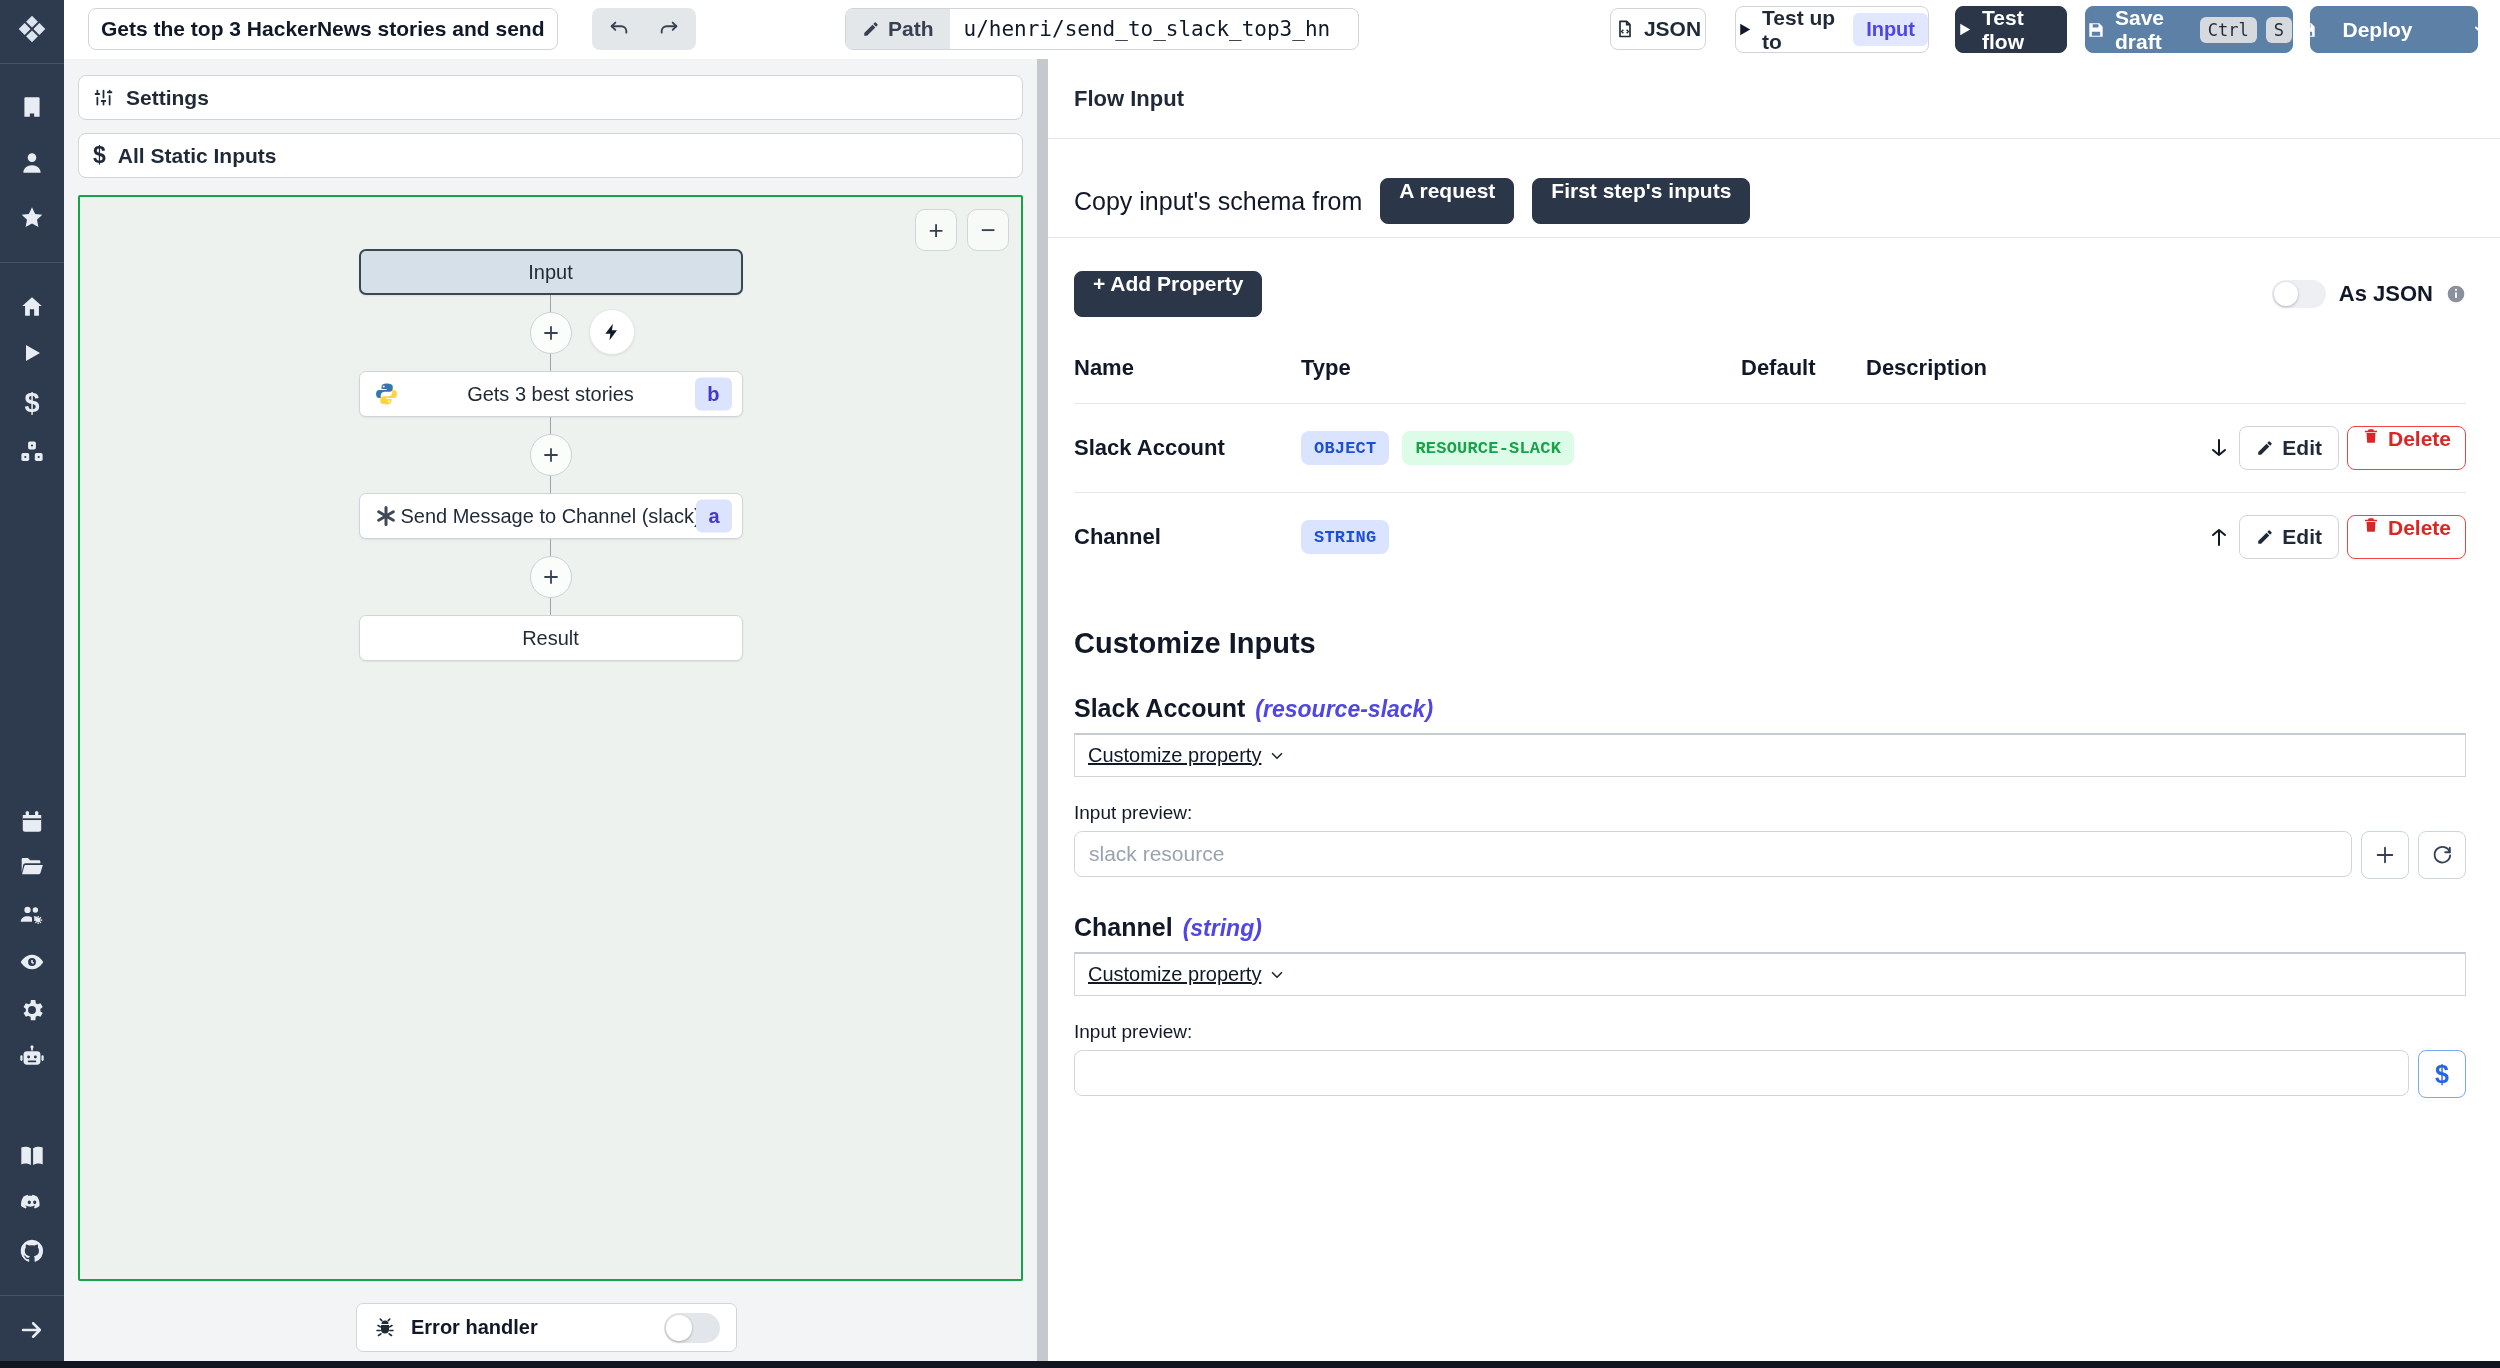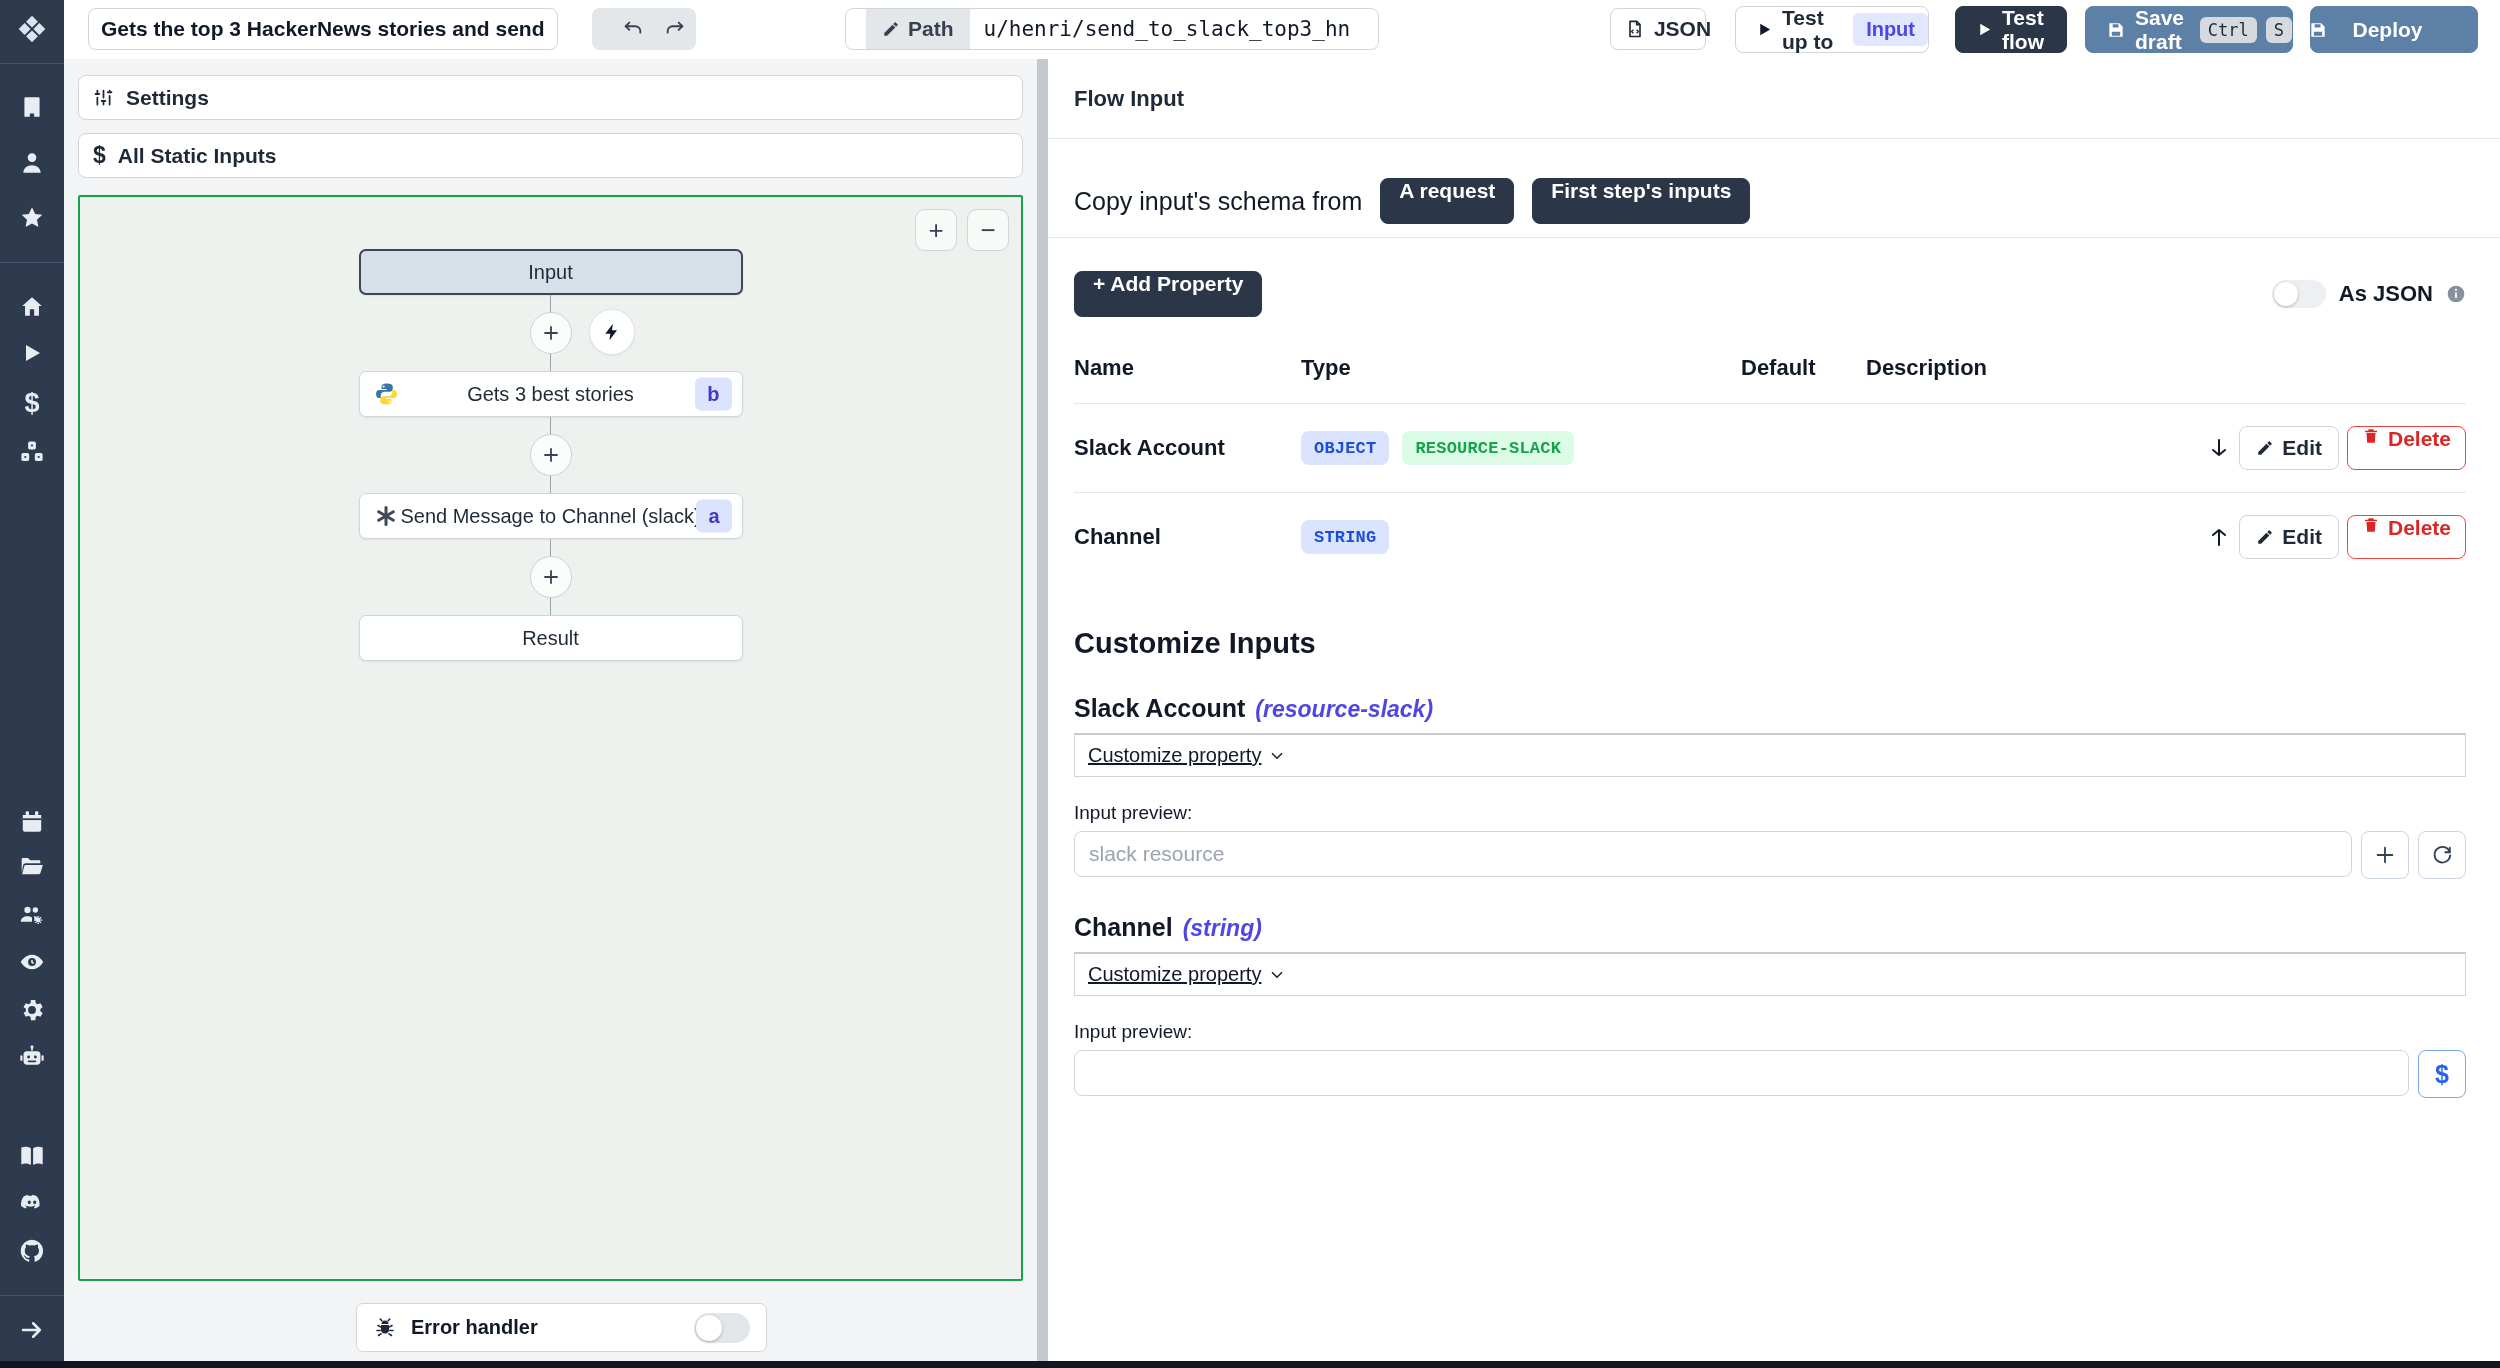--- a/index.html
+++ b/index.html
@@ -8,21 +8,21 @@
   svg{display:block;}
 
   
   #sidebar{position:absolute;left:0;top:0;width:64px;height:1368px;background:#2e3a4d;z-index:5;}
   .side-icon{position:absolute;left:50%;transform:translate(-50%,-50%);color:#e8edf4;cursor:pointer;}
   .side-div{position:absolute;left:0;width:64px;height:1px;background:#45526a;}
   #logo{position:absolute;left:50%;top:29px;transform:translate(-50%,-50%);}
 
   
   #topbar{position:absolute;left:64px;top:0;width:2436px;height:59px;background:#fff;border-bottom:1px solid #eceef1;}
-  .tb{position:absolute;display:flex;align-items:center;box-sizing:border-box;padding-left:20px;}
+  .tb{position:absolute;display:flex;align-items:center;box-sizing:border-box;}
   #flow-title{left:24px;top:8px;width:470px;height:42px;border:1px solid #d1d5db;border-radius:8px;
       font-family:"Liberation Sans",sans-serif;font-size:21px;font-weight:bold;color:#111827;padding:0 12px;outline:none;}
   #undo-redo{left:528px;top:8px;width:104px;height:42px;background:#e4e7ea;border-radius:8px;justify-content:space-evenly;}
   .ur-btn{display:flex;align-items:center;justify-content:center;width:44px;height:38px;cursor:pointer;color:#374151;}
   #path-group{left:781px;top:8px;height:42px;border:1px solid #d1d5db;border-radius:8px;overflow:hidden;background:#fff;}
   #path-label-seg{display:flex;align-items:center;gap:8px;background:#e4e7ea;height:100%;padding:0 16px;
       font-size:21px;font-weight:bold;color:#374151;}
   #path-value{border:none;outline:none;font-size:21px;color:#111827;width:380px;padding:0 14px;
       font-family:"DejaVu Sans Mono",monospace;}
   .btn{display:flex;justify-content:center;gap:9px;border-radius:8px;cursor:pointer;
@@ -60,21 +60,21 @@
   .node .nicon{position:absolute;left:14px;top:50%;transform:translateY(-50%);}
   .node .nbadge{position:absolute;right:10px;top:50%;transform:translateY(-50%);
       background:#dbe3fd;color:#4338ca;font-weight:bold;font-size:20px;border-radius:6px;padding:5px 12px;}
   .connector{display:flex;flex-direction:column;align-items:center;position:relative;}
   .cline{width:1px;height:17px;background:#9ca3af;}
   .plus-circle{width:40px;height:40px;border-radius:50%;background:#fbfdfb;border:1px solid #cbd2d8;
       display:flex;align-items:center;justify-content:center;color:#374151;cursor:pointer;}
   .bolt-circle{position:absolute;left:calc(50% + 38px);top:14px;width:44px;height:44px;border-radius:50%;
       background:#fff;border:1px solid #e2e6ea;display:flex;align-items:center;justify-content:center;
       box-shadow:0 1px 2px rgba(0,0,0,.08);cursor:pointer;color:#111827;}
-  #error-handler{position:absolute;left:292px;top:1244px;width:411px;height:49px;background:#fff;
+  #error-handler{position:absolute;left:292px;top:1244px;width:381px;height:49px;background:#fff;
       border:1px solid #d1d5db;border-radius:7px;display:flex;align-items:center;gap:14px;padding:0 16px;
       box-sizing:border-box;font-size:20px;font-weight:bold;color:#111827;}
   .toggle{border-radius:999px;position:relative;cursor:pointer;flex:none;}
   .toggle .thumb{position:absolute;top:2px;left:2px;background:#fff;border-radius:50%;
       box-shadow:0 1px 3px rgba(0,0,0,.25);}
   #eh-toggle{width:56px;height:30px;background:#e2e5e9;margin-left:auto;}
   #eh-toggle .thumb{width:26px;height:26px;}
 
   
   #splitter{position:absolute;left:1037px;top:59px;width:11px;height:1309px;background:#c5c9ce;cursor:col-resize;}

